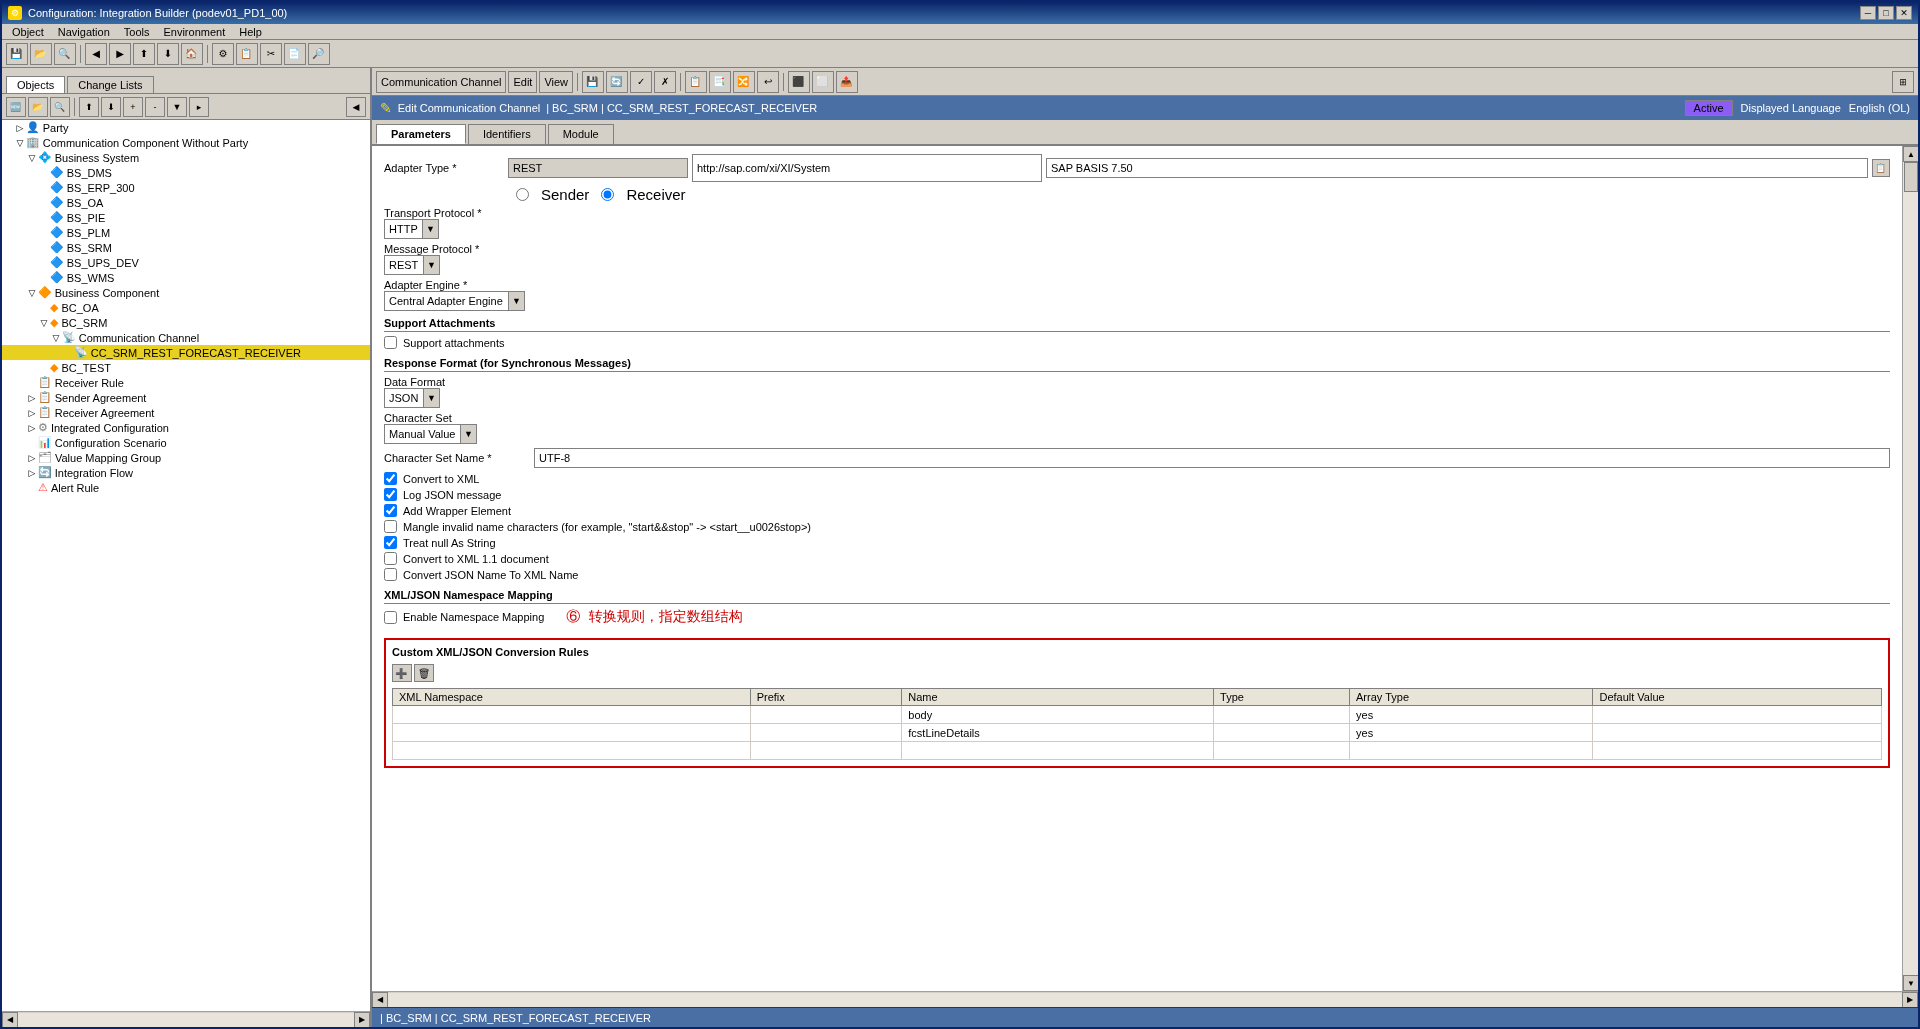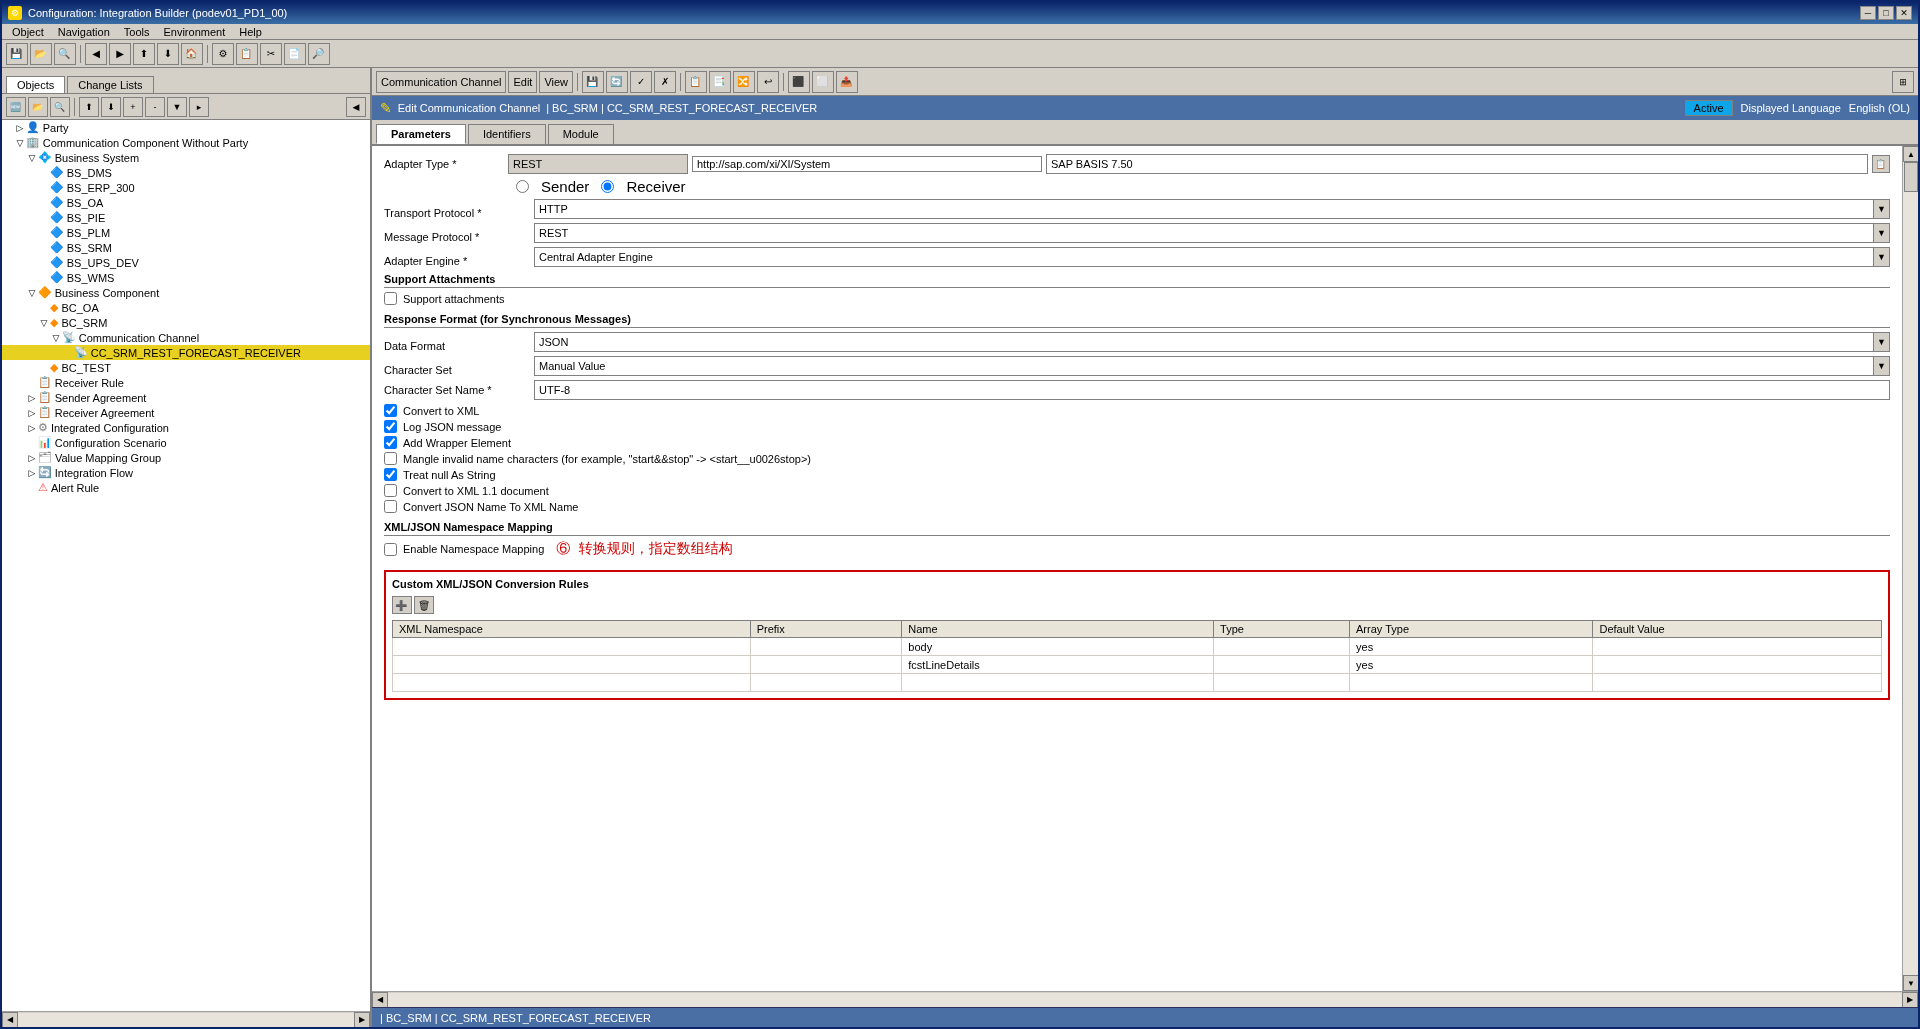--- a/index.html
+++ b/index.html
@@ -137,21 +137,21 @@
       display: flex;
       align-items: center;
       padding: 0 8px;
       justify-content: space-between;
     }
     .edit-header-left { display: flex; align-items: center; gap: 6px; font-size: 11px; }
     .edit-header-icon { font-size: 14px; color: #ffd700; }
     .edit-header-right { display: flex; align-items: center; gap: 8px; font-size: 11px; }
 
     .active-badge {
-      background: #0ea5e9;
+      background: #8b5cf6;
       color: #000;
       border: 1px solid #808080;
       padding: 1px 8px;
       font-size: 11px;
     }
 
     
     .content-tabs {
       display: flex;
       background: #d4d0c8;
@@ -183,31 +183,32 @@
 
     .adapter-row {
       display: flex;
       align-items: center;
       margin-bottom: 4px;
       gap: 4px;
     }
 
     .adapter-type-label { font-size: 11px; color: #000; width: 120px; }
     .adapter-input1 { width: 180px; height: 20px; border: 1px solid #808080; background: #d4d0c8; font-size: 11px; padding: 1px 4px; }
-    .adapter-input2 { width: 350px; height: 16px; border: 1px solid #808080; background: #fff; font-size: 11px; padding: 1px 4px; }
+    .adapter-input2 { width: 350px; height: 28px; border: 1px solid #808080; background: #fff; font-size: 11px; padding: 1px 4px; }
     .adapter-input3 { flex: 1; height: 20px; border: 1px solid #808080; background: #fff; font-size: 11px; padding: 1px 4px; }
     .copy-btn { background: #d4d0c8; border: 1px solid #808080; width: 18px; height: 18px; cursor: pointer; display: flex; align-items: center; justify-content: center; font-size: 9px; }
 
     .radio-row { display: flex; align-items: center; gap: 12px; margin-bottom: 4px; }
     .radio-label { font-size: 15px; }
 
     .dropdown-row {
       display: flex;
-      align-items: flex-end;
+      align-items: flex-start;
       margin-bottom: 4px;
+      flex-direction: column;
     }
     .dropdown-label { width: 150px; font-size: 11px; flex-shrink: 0; }
     .dropdown-container { flex: 1; display: flex; align-items: center; }
     .dropdown-select {
       flex: 1;
       height: 20px;
       border: 1px solid #808080;
       background: #fff;
       font-size: 11px;
       padding: 1px 4px;
@@ -794,21 +795,21 @@
             <input type="checkbox" style="">
             <span>Convert to XML 1.1 document</span>
           </div>
           <div class="checkbox-row">
             <input type="checkbox" style="">
             <span>Convert JSON Name To XML Name</span>
           </div>
 
           <div class="section-header">XML/JSON Namespace Mapping</div>
 
-          <div style="display:flex;align-items:center;margin-bottom:6px;">
+          <div style="display:flex;align-items:center;gap:10px;margin-bottom:6px;">
             <div class="checkbox-row" style="margin:0">
               <input type="checkbox" style="">
               <span>Enable Namespace Mapping</span>
             </div>
             <span class="annotation-text">⑥ 转换规则，指定数组结构</span>
           </div>
 
           <div class="custom-table-section">
             <div class="custom-table-header">Custom XML/JSON Conversion Rules</div>
             <div class="custom-table-toolbar">

